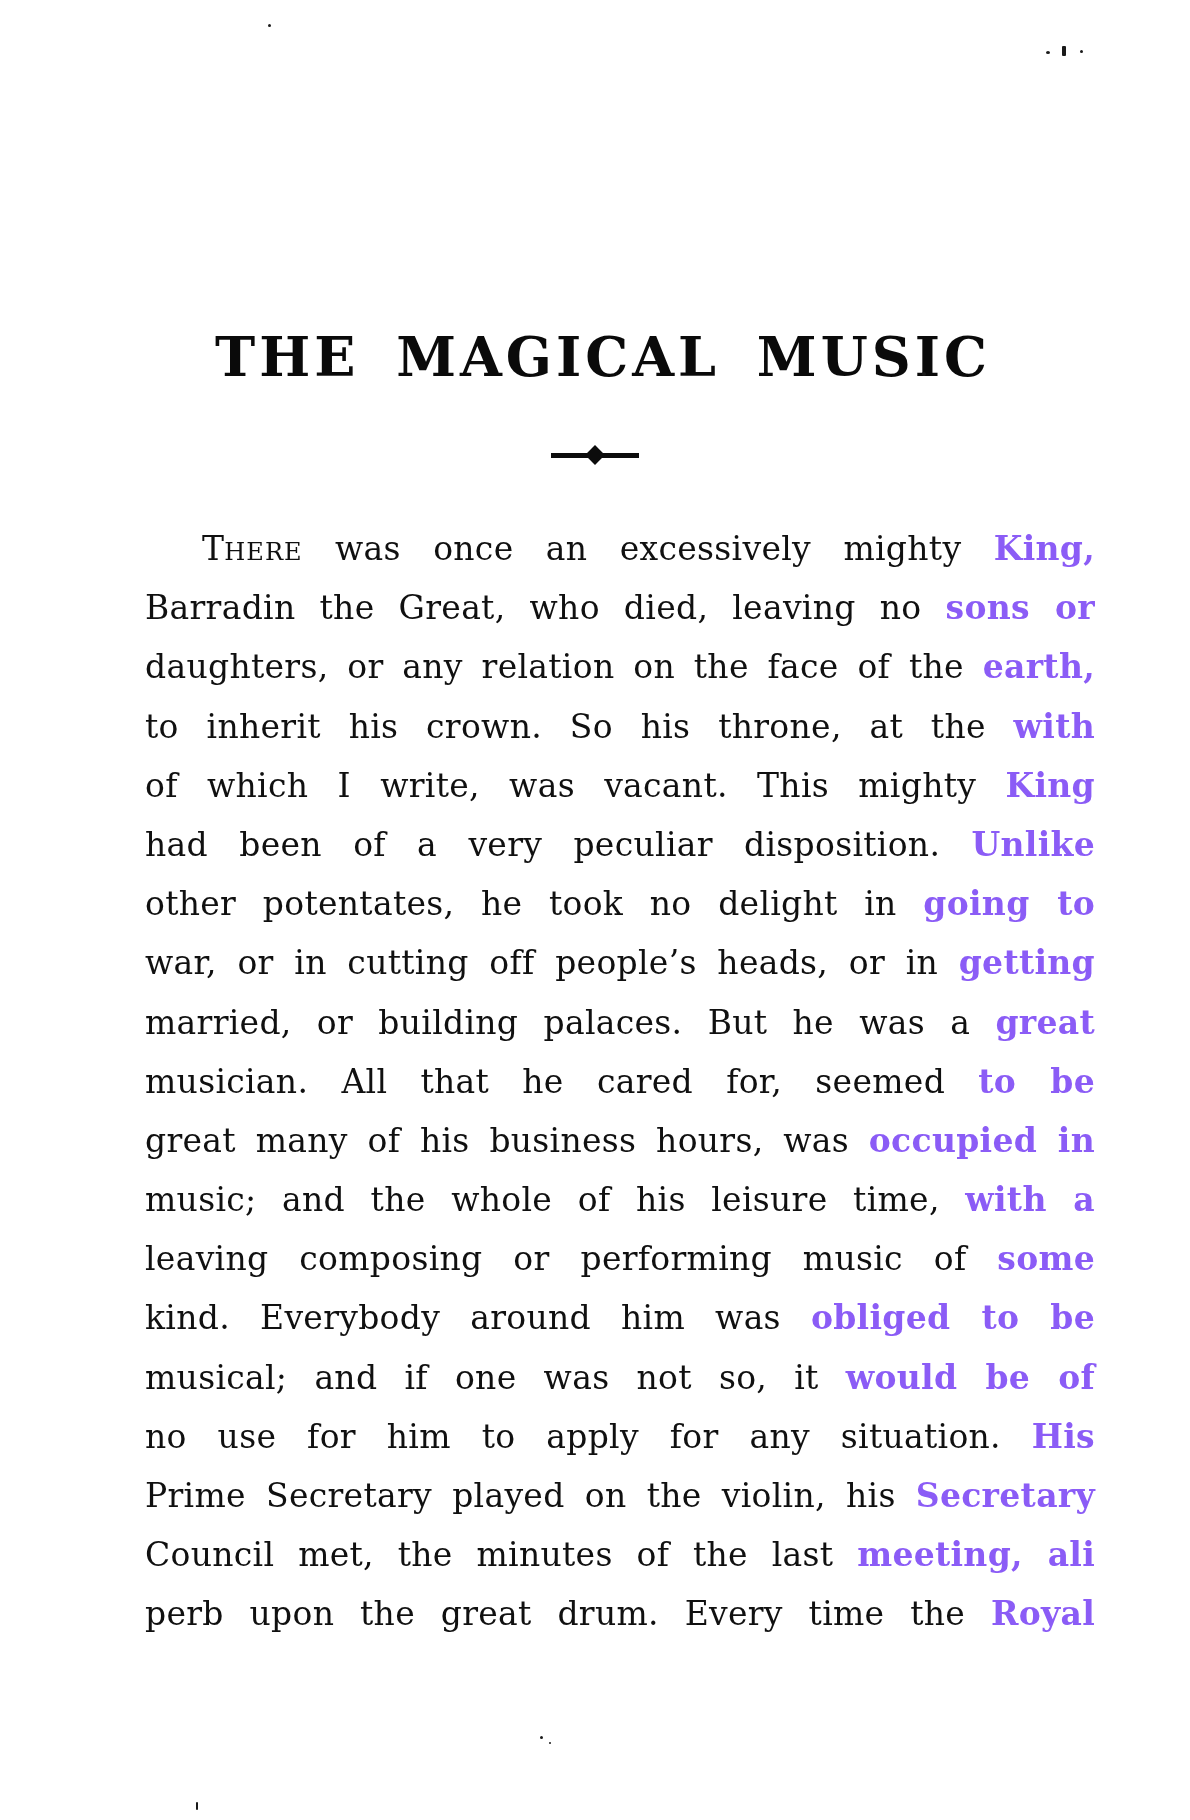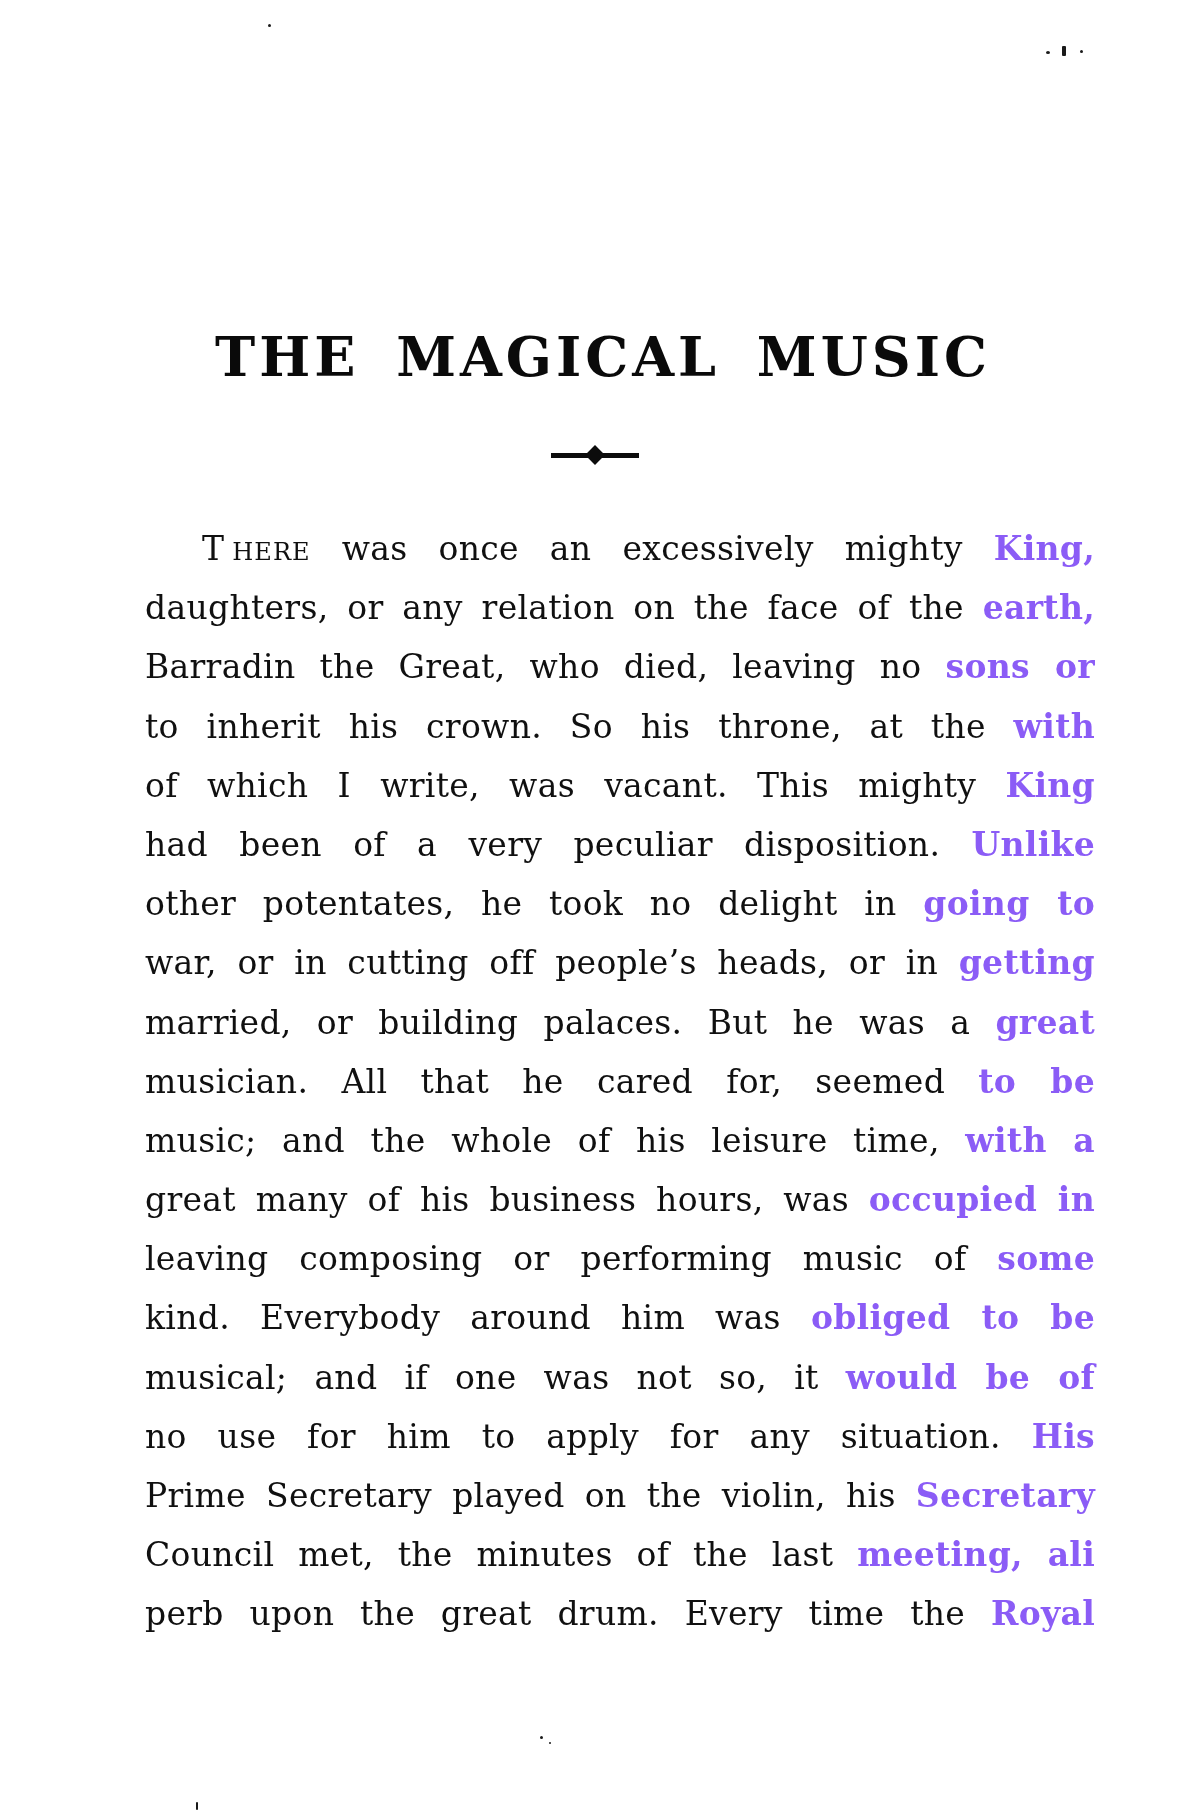--- a/index.html
+++ b/index.html
@@ -43,49 +43,49 @@
     color:#101010;
   }
   .text-line{
     height:59.2px;
     text-align:justify;
     text-align-last:justify;
     white-space:normal;
   }
   .text-line.indent{padding-left:57px;}
   .text-line .b{font-weight:bold;color:#8b5cf6;}
-  .text-line .sc{font-size:0.73em;letter-spacing:1px;margin-left:8px;}
+  .text-line .sc{font-size:0.73em;letter-spacing:1px;}
   .speck{position:absolute;background:#1a1a1a;border-radius:50%;}
 </style>
 </head>
 <body>
 
 <div class="page">
 
   <h1 class="title">THE MAGICAL MUSIC</h1>
 
   <div class="divider">
     <span class="rule"></span>
     <span class="diamond"></span>
     <span class="rule"></span>
   </div>
 
   <div class="text-block">
       <div class="text-line indent"><span>T</span><span class="sc">HERE</span><span> was once an excessively mighty </span><span class="b">King,</span></div>
+      <div class="text-line"><span>Barradin the Great, who died, leaving no </span><span class="b">sons or</span></div>
       <div class="text-line"><span>daughters, or any relation on the face of the </span><span class="b">earth,</span></div>
-      <div class="text-line"><span>Barradin the Great, who died, leaving no </span><span class="b">sons or</span></div>
       <div class="text-line"><span>to inherit his crown. So his throne, at the </span><span class="b">with</span></div>
       <div class="text-line"><span>of which I write, was vacant. This mighty </span><span class="b">King</span></div>
       <div class="text-line"><span>had been of a very peculiar disposition. </span><span class="b">Unlike</span></div>
       <div class="text-line"><span>other potentates, he took no delight in </span><span class="b">going to</span></div>
       <div class="text-line"><span>war, or in cutting off people’s heads, or in </span><span class="b">getting</span></div>
       <div class="text-line"><span>married, or building palaces. But he was a </span><span class="b">great</span></div>
       <div class="text-line"><span>musician. All that he cared for, seemed </span><span class="b">to be</span></div>
+      <div class="text-line"><span>great many of his business hours, was </span><span class="b">occupied in</span></div>
       <div class="text-line"><span>music; and the whole of his leisure time, </span><span class="b">with a</span></div>
-      <div class="text-line"><span>great many of his business hours, was </span><span class="b">occupied in</span></div>
       <div class="text-line"><span>leaving composing or performing music of </span><span class="b">some</span></div>
       <div class="text-line"><span>kind. Everybody around him was </span><span class="b">obliged to be</span></div>
       <div class="text-line"><span>musical; and if one was not so, it </span><span class="b">would be of</span></div>
       <div class="text-line"><span>no use for him to apply for any situation. </span><span class="b">His</span></div>
       <div class="text-line"><span>Prime Secretary played on the violin, his </span><span class="b">Secretary</span></div>
       <div class="text-line"><span>Council met, the minutes of the last </span><span class="b">meeting, ali</span></div>
       <div class="text-line"><span>perb upon the great drum. Every time the </span><span class="b">Royal</span></div>
     </div>
 
   <div class="speck" style="left:268px;top:24px;width:3px;height:3px;"></div>

